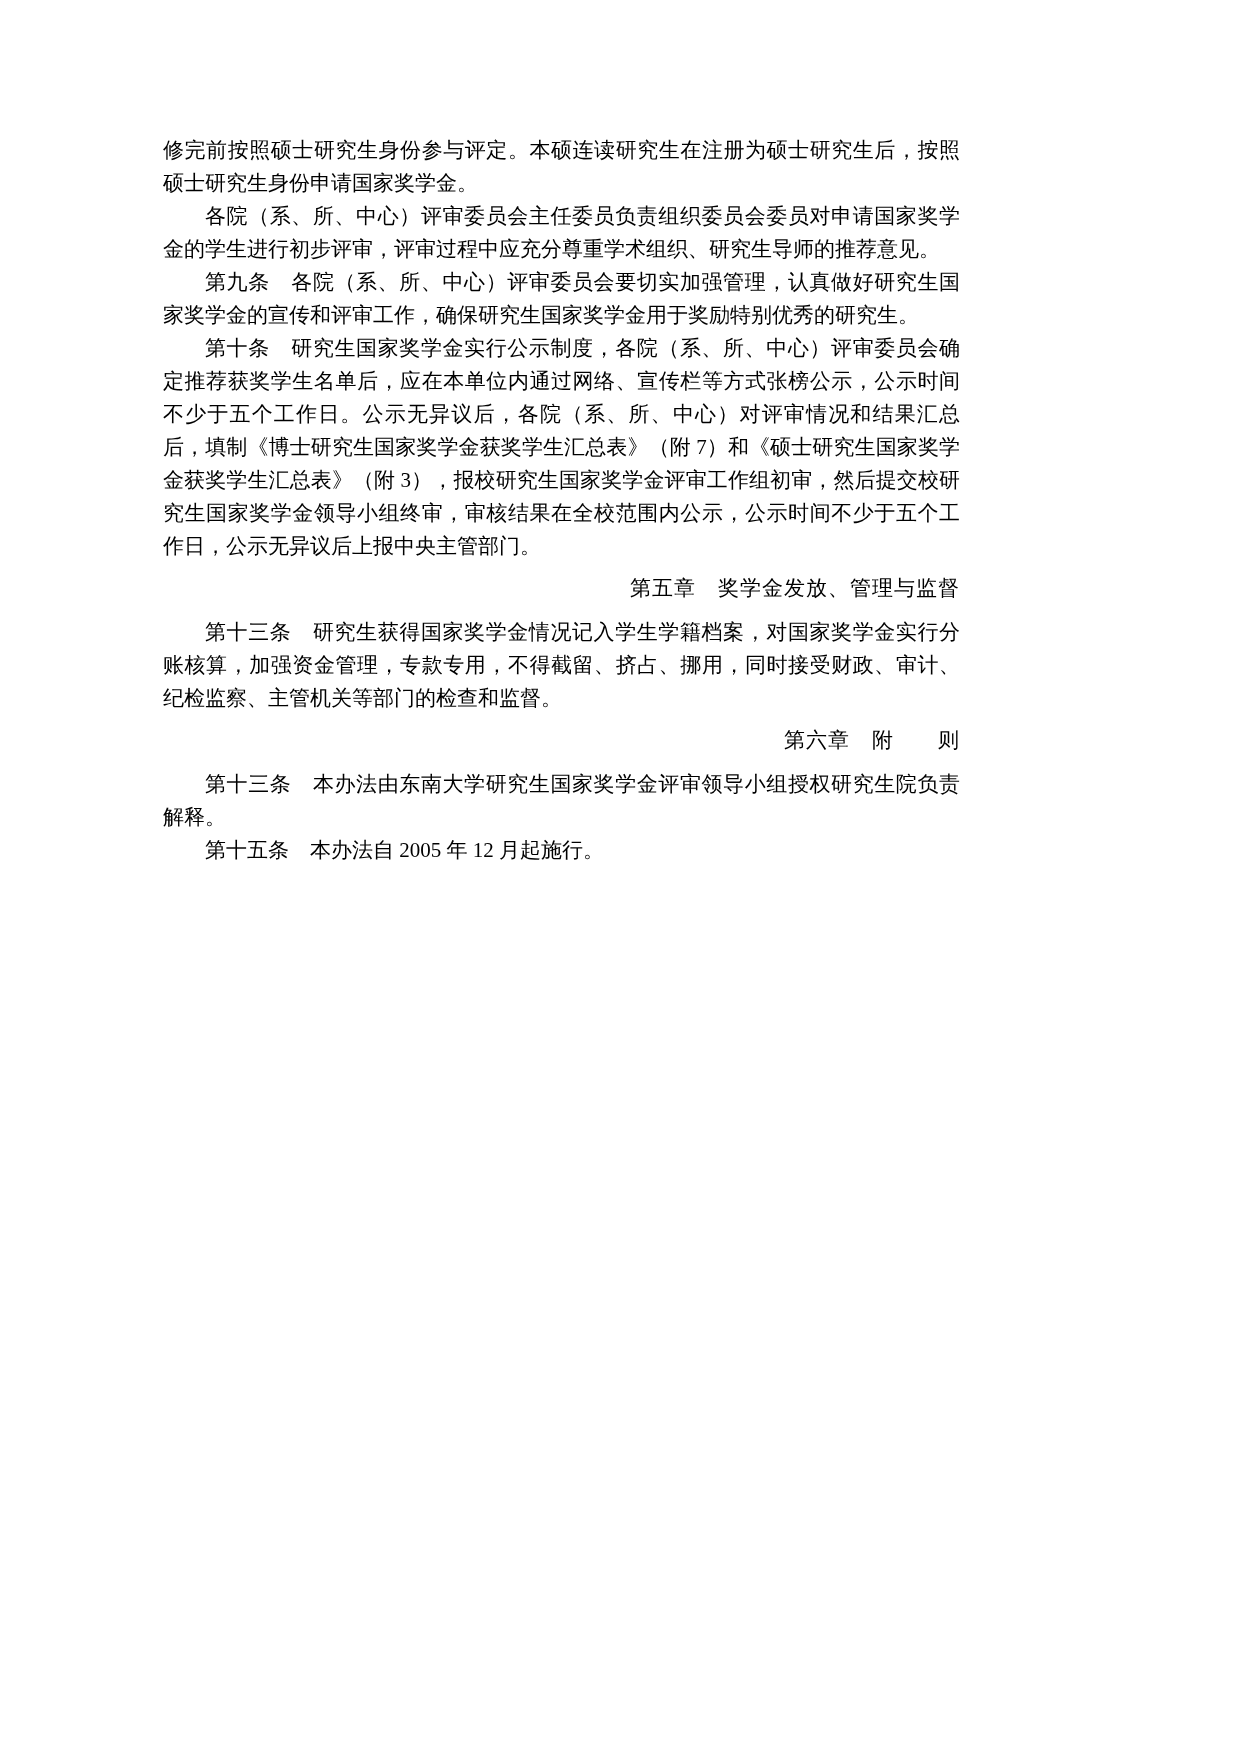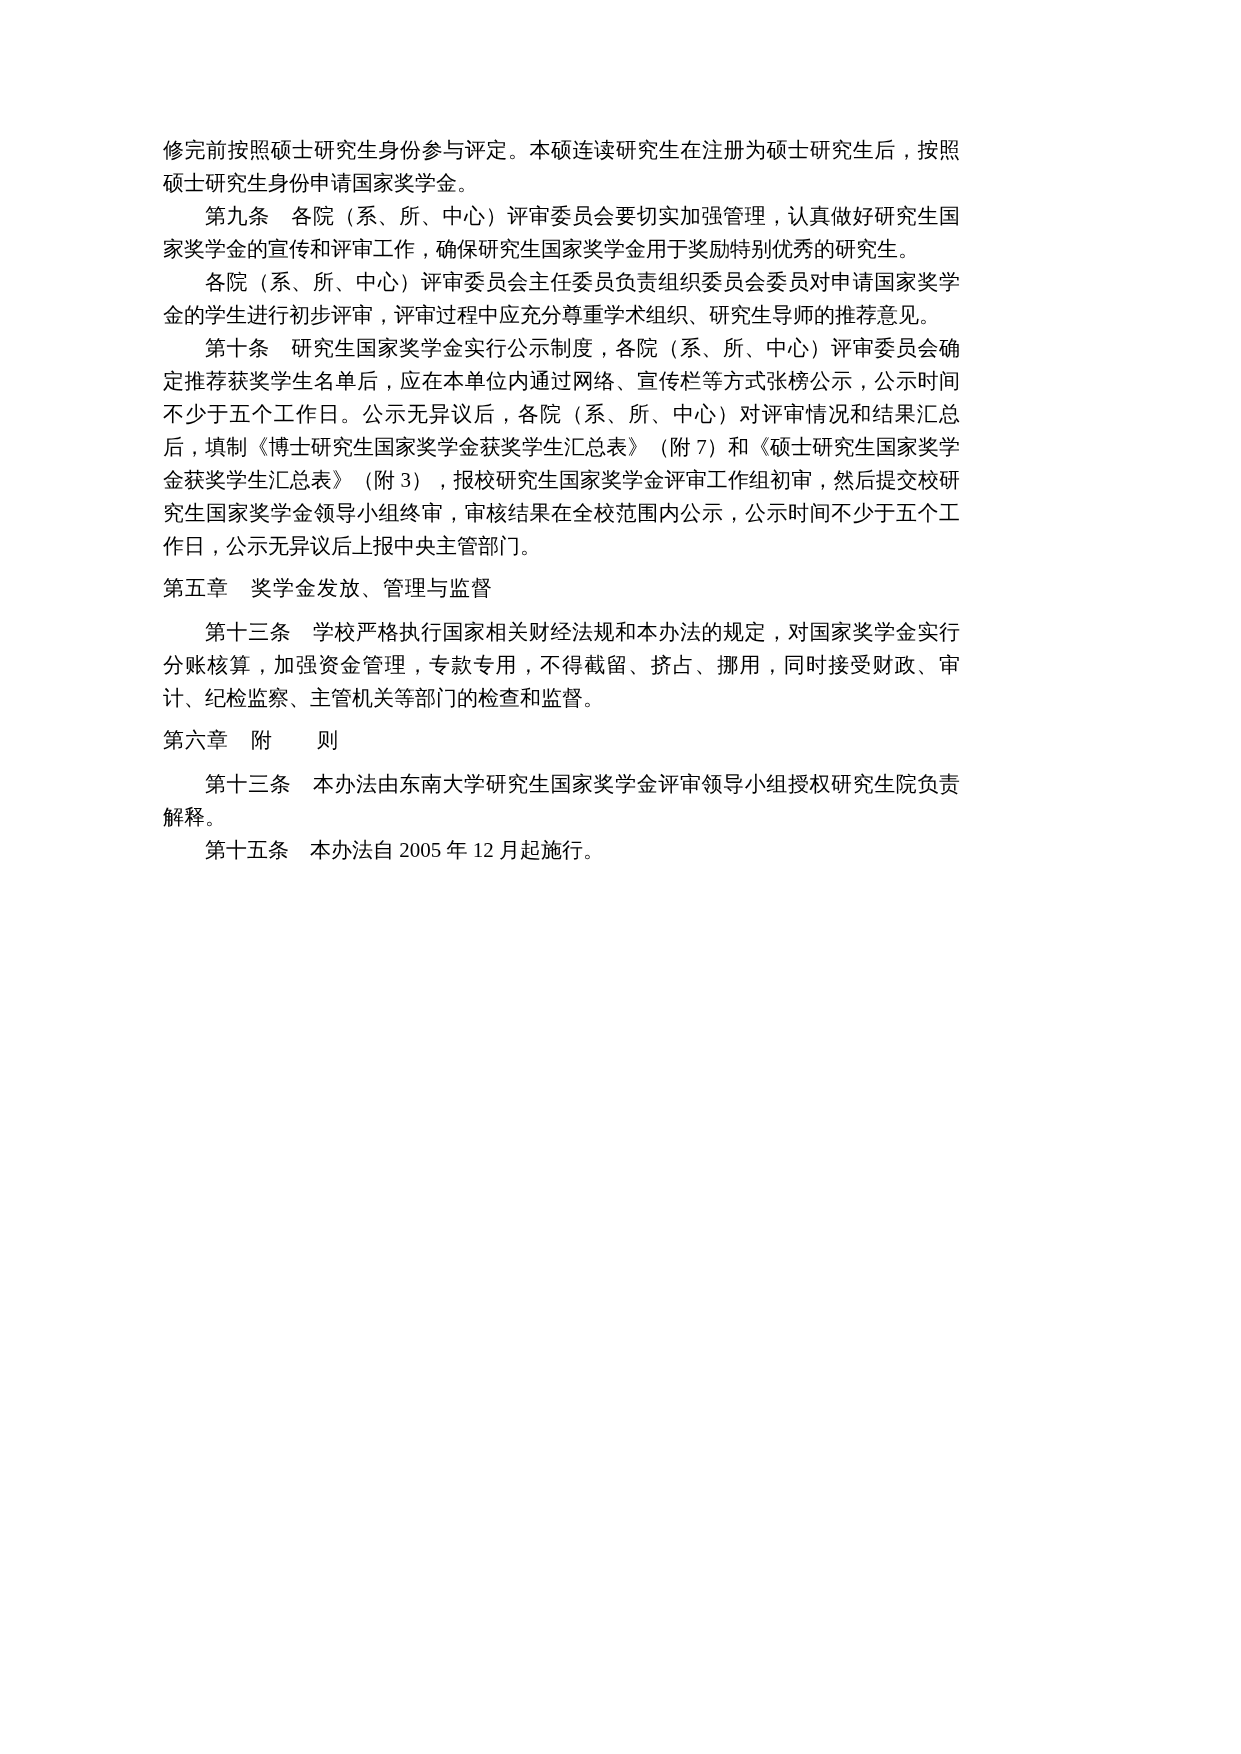--- a/index.html
+++ b/index.html
@@ -21,34 +21,34 @@
     font-size: 21px;
     line-height: 33px;
     text-align: justify;
   }
   .content p { margin: 0; }
   p.para { text-indent: 2em; }
   p.cont { text-indent: 0; }
   h2.chapter {
     font-size: 21px;
     font-weight: normal;
-    text-align: left;
+    text-align: right;
     text-indent: 0;
     margin: 9px 0 11px 0;
     letter-spacing: 1px;
   }
 </style>
 </head>
 <body>
 
 <div class="page">
   <div class="content">
     <p class="cont">修完前按照硕士研究生身份参与评定。本硕连读研究生在注册为硕士研究生后，按照硕士研究生身份申请国家奖学金。</p>
+    <p class="para">各院（系、所、中心）评审委员会主任委员负责组织委员会委员对申请国家奖学金的学生进行初步评审，评审过程中应充分尊重学术组织、研究生导师的推荐意见。</p>
     <p class="para">第九条　各院（系、所、中心）评审委员会要切实加强管理，认真做好研究生国家奖学金的宣传和评审工作，确保研究生国家奖学金用于奖励特别优秀的研究生。</p>
-    <p class="para">各院（系、所、中心）评审委员会主任委员负责组织委员会委员对申请国家奖学金的学生进行初步评审，评审过程中应充分尊重学术组织、研究生导师的推荐意见。</p>
     <p class="para">第十条　研究生国家奖学金实行公示制度，各院（系、所、中心）评审委员会确定推荐获奖学生名单后，应在本单位内通过网络、宣传栏等方式张榜公示，公示时间不少于五个工作日。公示无异议后，各院（系、所、中心）对评审情况和结果汇总后，填制《博士研究生国家奖学金获奖学生汇总表》（附 7）和《硕士研究生国家奖学金获奖学生汇总表》（附 3），报校研究生国家奖学金评审工作组初审，然后提交校研究生国家奖学金领导小组终审，审核结果在全校范围内公示，公示时间不少于五个工作日，公示无异议后上报中央主管部门。</p>
     <h2 class="chapter">第五章　奖学金发放、管理与监督</h2>
-    <p class="para">第十三条　学校严格执行国家相关财经法规和本办法的规定，对国家奖学金实行分账核算，加强资金管理，专款专用，不得截留、挤占、挪用，同时接受财政、审计、纪检监察、主管机关等部门的检查和监督。</p>
+    <p class="para">第十三条　研究生获得国家奖学金情况记入学生学籍档案，对国家奖学金实行分账核算，加强资金管理，专款专用，不得截留、挤占、挪用，同时接受财政、审计、纪检监察、主管机关等部门的检查和监督。</p>
     <h2 class="chapter">第六章　附　　则</h2>
     <p class="para">第十三条　本办法由东南大学研究生国家奖学金评审领导小组授权研究生院负责解释。</p>
     <p class="para">第十五条　本办法自 2005 年 12 月起施行。</p>
   </div>
 </div>
 
 </body></html>

